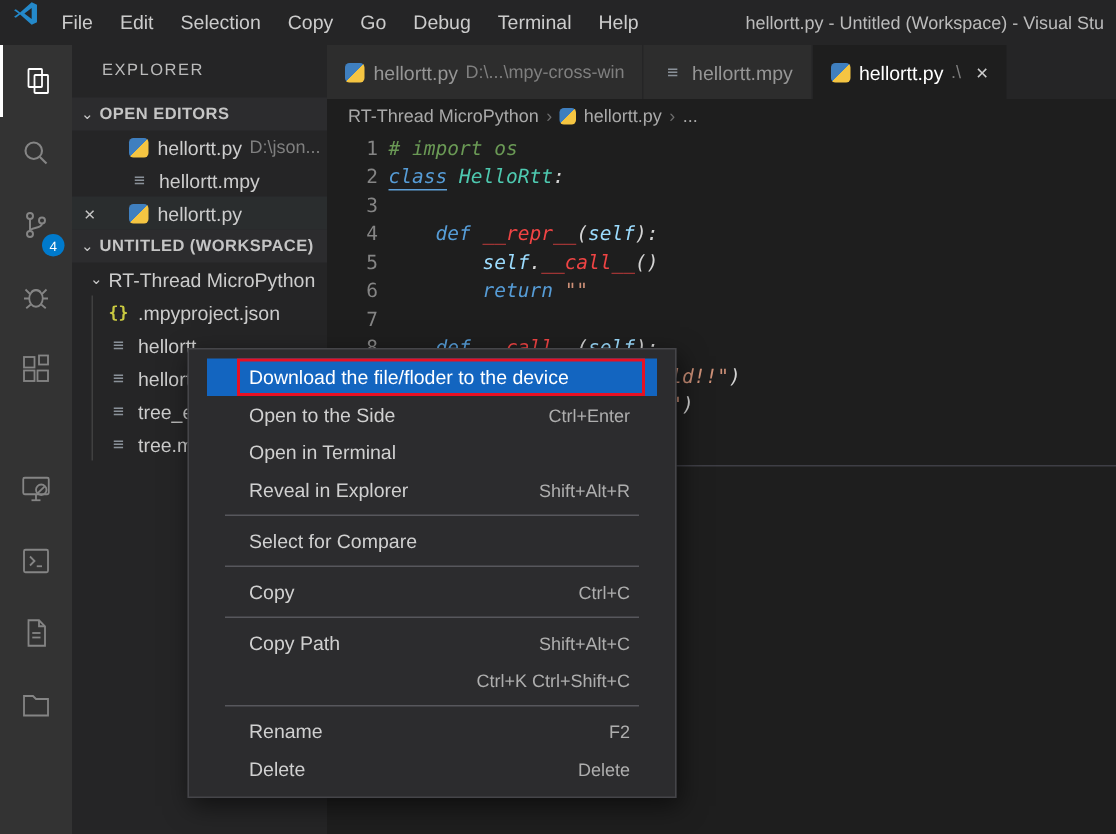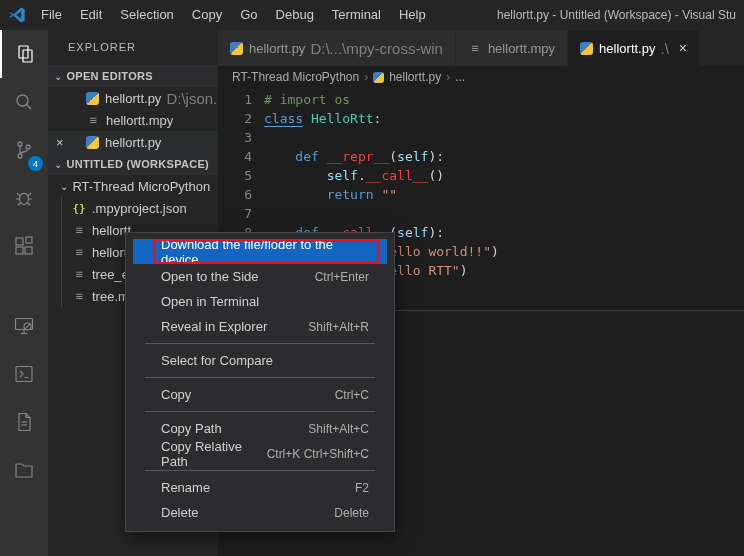--- a/index.html
+++ b/index.html
@@ -1,20 +1,20 @@
 <!DOCTYPE html>
 <html><head>
 <meta charset="utf-8">
 <style>
   html,body{margin:0;padding:0;background:#1e1e1e;}
   .window{position:relative;width:744px;height:556px;overflow:hidden;background:#1e1e1e;
           font-family:"Liberation Sans",sans-serif;color:#cccccc;-webkit-font-smoothing:antialiased;}
 
   
-  .titlebar{position:absolute;top:0;left:0;right:0;height:30px;background:#252526;display:flex;align-items:center;padding-left:8px;box-sizing:border-box;}
+  .titlebar{position:absolute;top:0;left:0;right:0;height:30px;background:#252526;display:flex;padding-left:8px;box-sizing:border-box;}
   .logo{width:18px;height:18px;margin-right:6px;flex:none;display:flex;align-items:center;}
   .menus{display:flex;}
   .menus span{padding:0 9px;font-size:13px;color:#cccccc;line-height:30px;}
   .win-title{position:absolute;left:497px;right:0;top:0;height:30px;line-height:30px;font-size:12px;color:#bbbbbb;white-space:nowrap;overflow:hidden;}
 
   
   .activitybar{position:absolute;top:30px;left:0;width:48px;bottom:0;background:#333333;}
   .ab-item{width:48px;height:48px;display:flex;align-items:center;justify-content:center;color:#858585;position:relative;box-sizing:border-box;}
   .ab-item.active{color:#ffffff;border-left:2px solid #ffffff;}
   .ab-item svg{width:24px;height:24px;}
@@ -24,21 +24,21 @@
 
   
   .sidebar{position:absolute;left:48px;top:30px;width:170px;bottom:0;background:#252526;overflow:hidden;}
   .sb-title{height:35px;line-height:35px;padding-left:20px;font-size:11px;color:#bbbbbb;letter-spacing:1px;}
   .section-header{height:22px;display:flex;align-items:center;background:#2c2c2e;}
   .chev{margin:0 4px 0 6px;font-size:10px;color:#cccccc;flex:none;}
   .section-header .lbl{font-size:11px;font-weight:bold;color:#c5c5c5;letter-spacing:.3px;white-space:nowrap;}
   .oe-row{height:22px;display:flex;align-items:center;padding-left:38px;position:relative;font-size:13px;color:#cccccc;white-space:nowrap;overflow:hidden;}
   .oe-row.selected{background:#2a2d2e;}
   .oe-close{position:absolute;left:8px;color:#c5c5c5;font-size:13px;}
-  .detail{color:#7f7f7f;font-size:15px;margin-left:5px;white-space:nowrap;overflow:hidden;}
+  .detail{color:#7f7f7f;font-size:12px;margin-left:5px;white-space:nowrap;overflow:hidden;}
   .py-icon{width:13px;height:13px;border-radius:3px;flex:none;display:inline-block;
            background:linear-gradient(135deg,#3f7fbf 50%,#f5c542 50%);}
   .mpy-icon{color:#8a9199;font-size:12px;width:14px;text-align:center;flex:none;font-family:"DejaVu Sans Mono",monospace;}
   .json-icon{color:#cbcb41;font-size:11px;font-weight:bold;width:14px;text-align:center;flex:none;font-family:"DejaVu Sans Mono",monospace;}
   .file-icon-wrap{margin-right:6px;display:flex;align-items:center;flex:none;}
   .folder-row{height:22px;display:flex;align-items:center;padding-left:6px;font-size:13px;color:#cccccc;white-space:nowrap;overflow:hidden;}
   .files{margin-left:13px;border-left:1px solid #404040;}
   .file-row{height:22px;display:flex;align-items:center;padding-left:10px;font-size:13px;color:#cccccc;white-space:nowrap;overflow:hidden;}
 
   
@@ -48,34 +48,34 @@
   .tab .file-icon-wrap{margin-right:6px;}
   .tab.active{background:#1e1e1e;color:#ffffff;}
   .tab .close{margin-left:10px;font-size:14px;color:#cccccc;}
   .breadcrumb{height:22px;display:flex;align-items:center;padding-left:14px;font-size:12px;color:#a9a9a9;}
   .breadcrumb>*{margin-right:5px;}
   .bc-sep{color:#6e6e6e;}
   .breadcrumb .py-icon{width:11px;height:11px;}
   .code{padding-top:2px;}
   .code-line{display:flex;height:19px;line-height:19px;font-family:"DejaVu Sans Mono",monospace;font-size:13px;white-space:pre;}
   .ln{width:34px;text-align:right;color:#858585;flex:none;}
-  .lt{margin-left:12px;}
+  .lt{margin-left:7px;font-style:italic;}
   .tok.cmt{color:#6a9955;}
   .tok.kw{color:#569cd6;}
   .tok.type{color:#4ec9b0;}
   .tok.fn{color:#ef4444;}
   .tok.str{color:#ce9178;}
   .tok.pln{color:#d4d4d4;}
   .tok.self{color:#9cdcfe;}
   .tok.u{border-bottom:1px solid #5f9fd6;}
   .panel-divider{position:absolute;left:0;right:0;top:280px;height:1px;background:#3e3e45;}
 
   
-  .context-menu{position:absolute;left:125px;top:232px;width:270px;background:#2c2c2e;border:1px solid #454549;
-                box-sizing:border-box;box-shadow:2px 5px 16px rgba(0,0,0,.55);padding:6px 7px;z-index:20;font-size:13px;color:#d0d0d0;}
+  .context-menu{position:absolute;left:125px;top:232px;width:326px;background:#2c2c2e;border:1px solid #454549;
+                box-sizing:border-box;box-shadow:2px 5px 16px rgba(0,0,0,.55);padding:6px 12px;z-index:20;font-size:13px;color:#d0d0d0;}
   .mi{height:25px;display:flex;align-items:center;padding:0 18px 0 28px;position:relative;}
   .mi .sc{margin-left:auto;color:#aeaeae;font-size:12px;padding-left:18px;white-space:nowrap;}
   .mi.hl{background:#1365c0;color:#ffffff;}
   .mi.hl .red-box{position:absolute;left:20px;right:8px;top:0;bottom:0;border:2px solid #e81123;box-sizing:border-box;pointer-events:none;}
   .msep{height:1px;background:#57575c;margin:4px 12px;}
 </style>
 </head>
 <body>
 
 <div class="window">
@@ -313,21 +313,20 @@
     <div class="mi">
       <span>Copy</span>
       <span class="sc">Ctrl+C</span>
     </div>
     <div class="msep"></div>
     <div class="mi">
       <span>Copy Path</span>
       <span class="sc">Shift+Alt+C</span>
     </div>
     <div class="mi">
-      <span>Copy Relative Path</span>
       <span class="sc">Ctrl+K Ctrl+Shift+C</span>
     </div>
     <div class="msep"></div>
     <div class="mi">
       <span>Rename</span>
       <span class="sc">F2</span>
     </div>
     <div class="mi">
       <span>Delete</span>
       <span class="sc">Delete</span>

